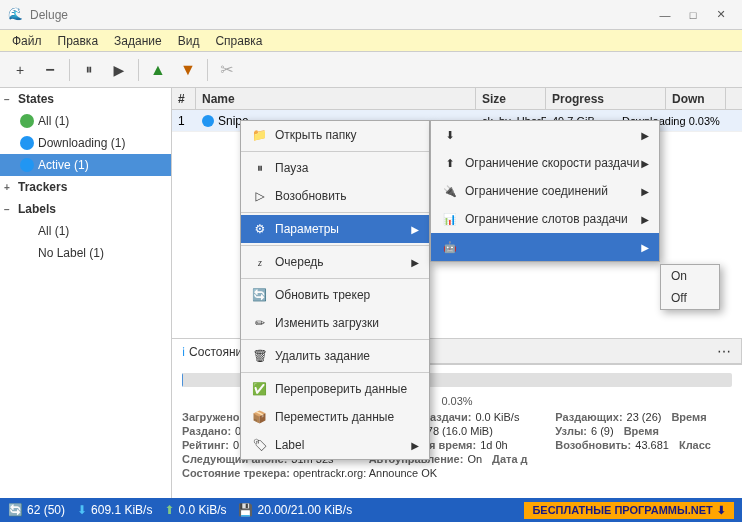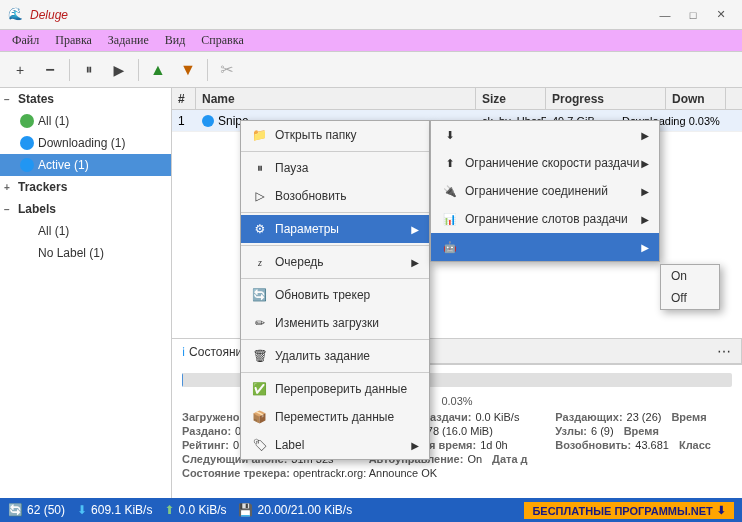--- a/index.html
+++ b/index.html
@@ -9,33 +9,32 @@
     .title-bar {
       background: #f5f5f5;
       height: 30px;
       display: flex;
       align-items: center;
       padding: 0 8px;
       border-bottom: 1px solid #ccc;
       user-select: none;
     }
     .title-bar .app-icon { width: 16px; height: 16px; margin-right: 6px; }
-    .title-bar .title { flex: 1; font-size: 12px; color: #b91c1c; font-style: italic; }
+    .title-bar .title { flex: 1; font-size: 12px; color: #737373; }
     .title-bar .win-controls { display: flex; gap: 2px; }
     .win-btn { width: 26px; height: 20px; border: none; background: transparent; cursor: pointer; font-size: 11px; color: #555; display: flex; align-items: center; justify-content: center; }
 
     
     .menu-bar {
-      background: #f0abfc;
+      background: #fef9c3;
       height: 22px;
       display: flex;
       align-items: center;
       padding: 0 4px;
       border-bottom: 1px solid #ccc;
-      font-family: Liberation Serif, serif;
     }
     .menu-item { padding: 2px 8px; cursor: pointer; font-size: 12px; color: #333; }
 
     
     .toolbar {
       background: #f5f5f5;
       height: 36px;
       display: flex;
       align-items: center;
       padding: 0 6px;
@@ -260,21 +259,21 @@
     }
     .status-item { display: flex; align-items: center; gap: 4px; }
     .status-bar-banner {
       margin-left: auto;
       background: #ffa500;
       padding: 2px 8px;
       font-weight: bold;
       font-size: 11px;
       color: #1a1a80;
       display: flex;
-      align-items: flex-end;
+      align-items: center;
       gap: 4px;
     }
   </style>
 </head>
 <body>
 
 <div class="title-bar">
   <span class="app-icon">🌊</span>
   <span class="title">Deluge</span>
   <div class="win-controls">

